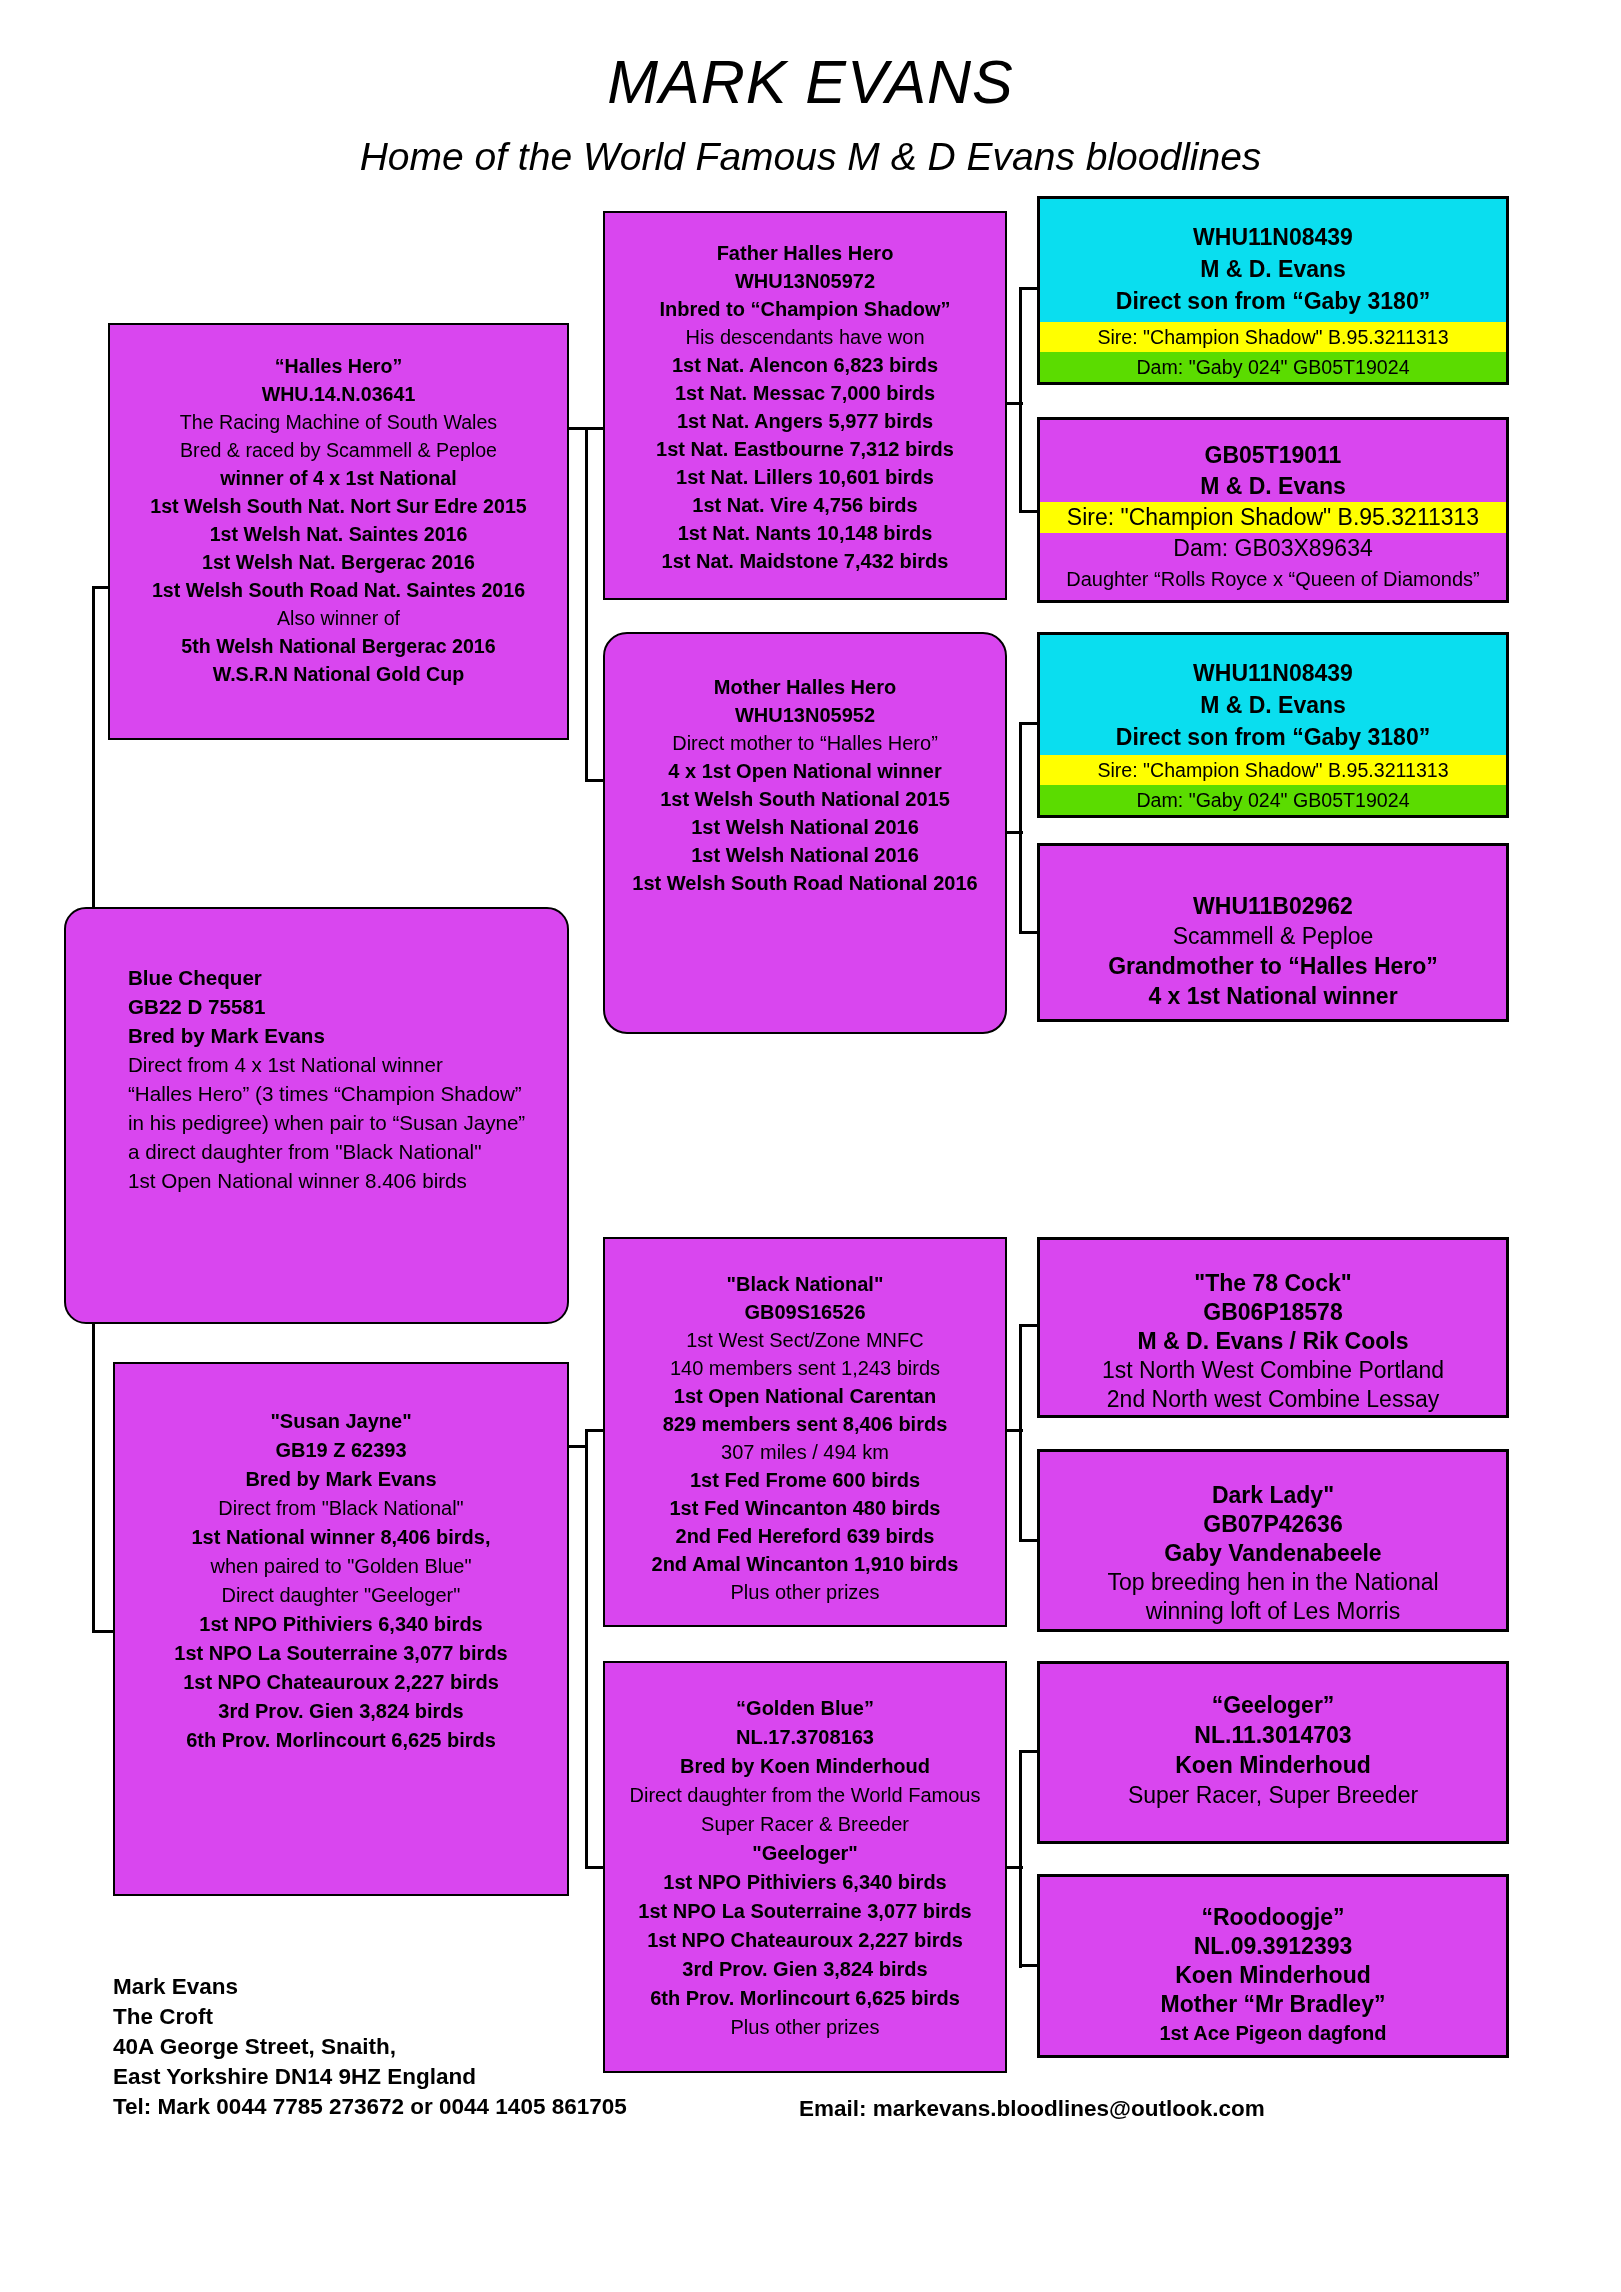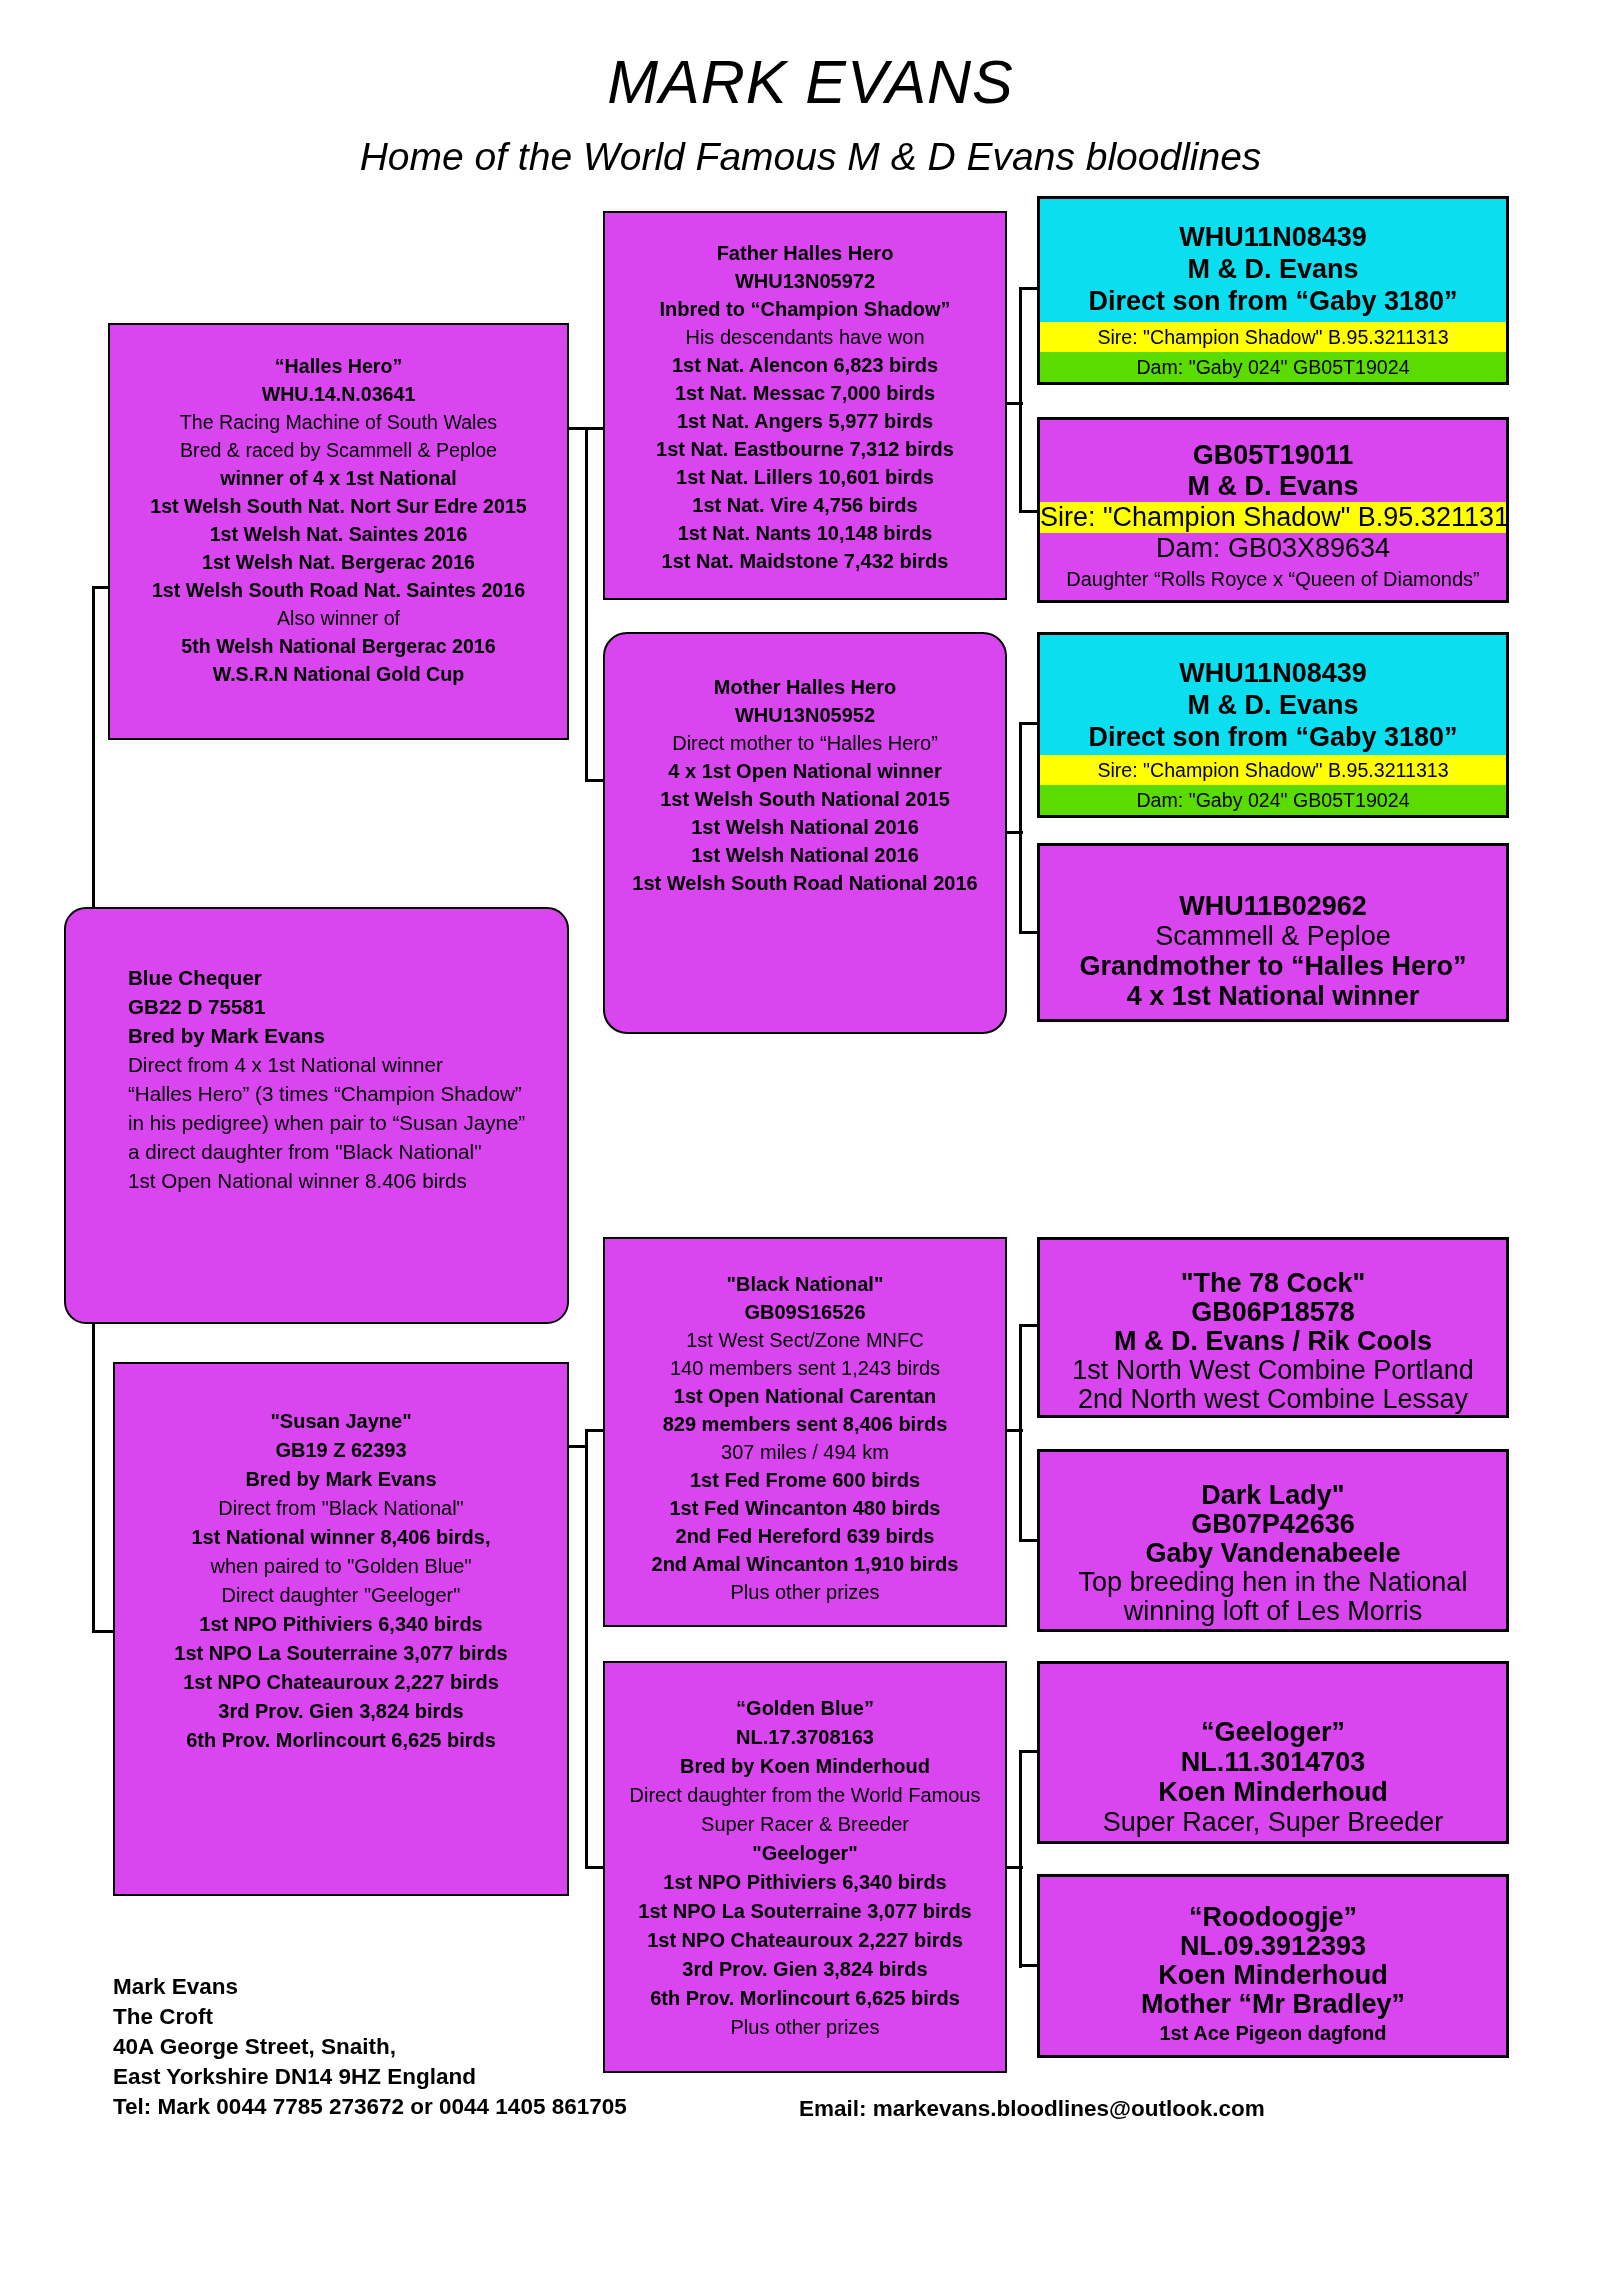--- a/index.html
+++ b/index.html
@@ -33,36 +33,36 @@
   #b-mother      { left:603px;  top:632px;  width:404px; height:402px; padding-top:39px;border-radius:24px; }
   #b-blue        { left:64px;   top:907px;  width:505px; height:417px; padding:54px 0 0 62px; }
   #b-blue .ln    { font-size:20.6px; line-height:29px; }
   #b-susan       { left:113px;  top:1362px; width:456px; height:534px; padding-top:43px; }
   #b-susan .ln   { line-height:29px; }
   #b-black       { left:603px;  top:1237px; width:404px; height:390px; padding-top:31px; }
   #b-golden      { left:603px;  top:1661px; width:404px; height:412px; padding-top:31px; }
   #b-golden .ln  { line-height:29px; }
 
   .rbox { border-width:3.9px; }
-  .rbox .ln { font-size:27px; line-height:30px; }
+  .rbox .ln { font-size:23px; line-height:30px; }
   #b-cyan1       { left:1037px; top:196px;  width:472px; height:189px; }
   #b-cyan2       { left:1037px; top:632px;  width:472px; height:186px; }
   .box-cyan { display:flex; flex-direction:column; }
   .box-cyan .ln:nth-child(1) { margin-top:21.6px; }
   .box-cyan .ln:nth-child(4) { margin-top:auto; }
   .box-cyan .ln { line-height:32px; }
   .box-cyan .ln.band-yellow, .box-cyan .ln.band-green { line-height:30px; font-size:19.6px; }
   #b-gb05        { left:1037px; top:417px;  width:472px; height:186px; padding-top:19.6px; }
   #b-gb05 .ln    { line-height:31px; }
   #b-whu11b      { left:1037px; top:843px;  width:472px; height:179px; padding-top:45px; }
   #b-78cock      { left:1037px; top:1237px; width:472px; height:181px; padding-top:29px; }
   #b-78cock .ln  { line-height:29px; }
   #b-darklady    { left:1037px; top:1449px; width:472px; height:183px; padding-top:29px; }
   #b-darklady .ln{ line-height:29px; }
-  #b-geeloger    { left:1037px; top:1661px; width:472px; height:183px; padding-top:53px; }
+  #b-geeloger    { left:1037px; top:1661px; width:472px; height:183px; padding-top:26px; }
   #b-roodoogje   { left:1037px; top:1874px; width:472px; height:184px; padding-top:25.5px; }
   #b-roodoogje .ln { line-height:29px; }
 
   .footer {
     position:absolute; left:113px; top:1972px; z-index:2;
   }
   .footer .ln { font-size:22.5px; line-height:30px; font-weight:700; white-space:nowrap; }
   .email {
     position:absolute; left:799px; top:2096px; font-size:22.5px; font-weight:700; z-index:2; white-space:nowrap;
   }

